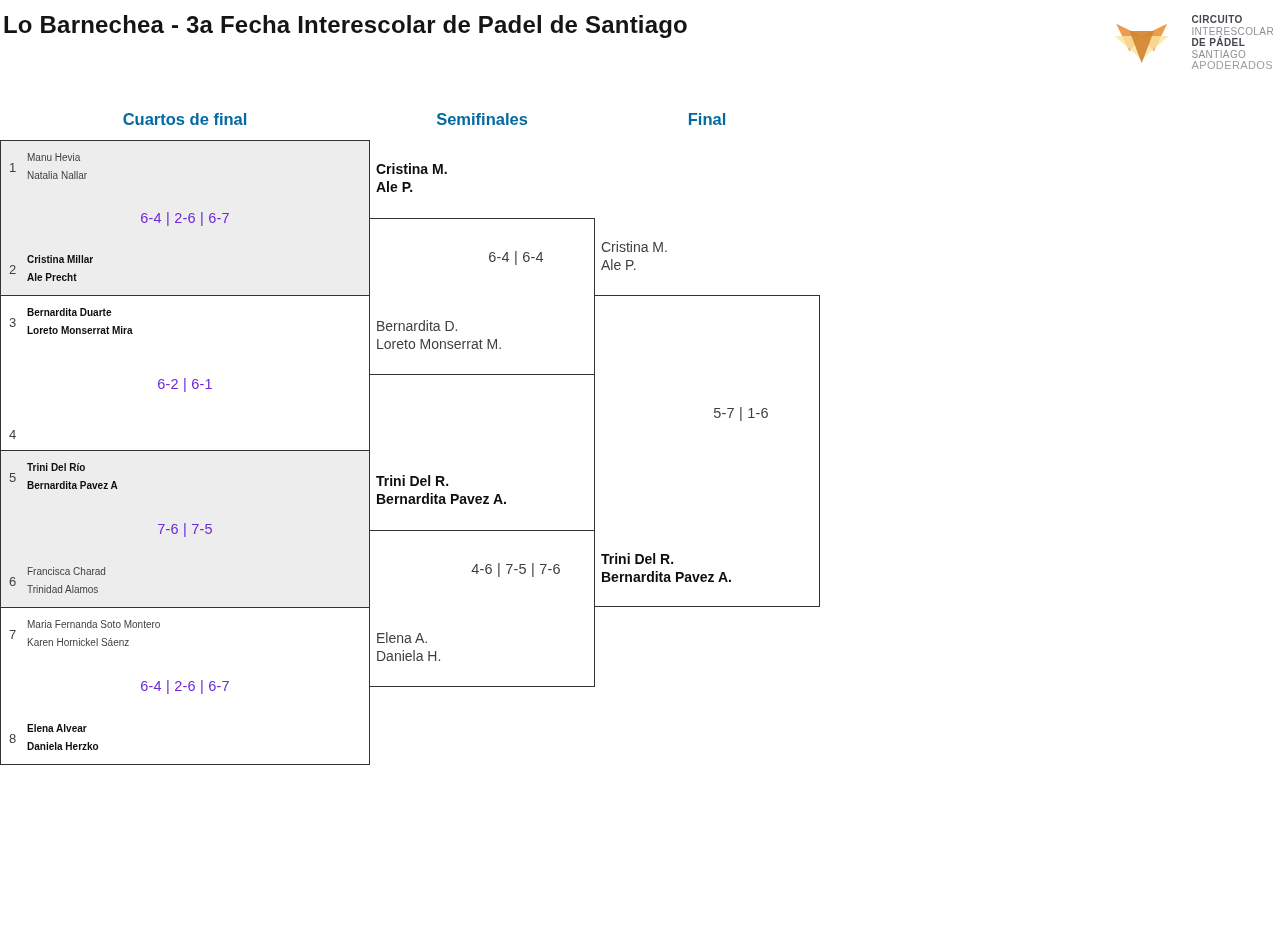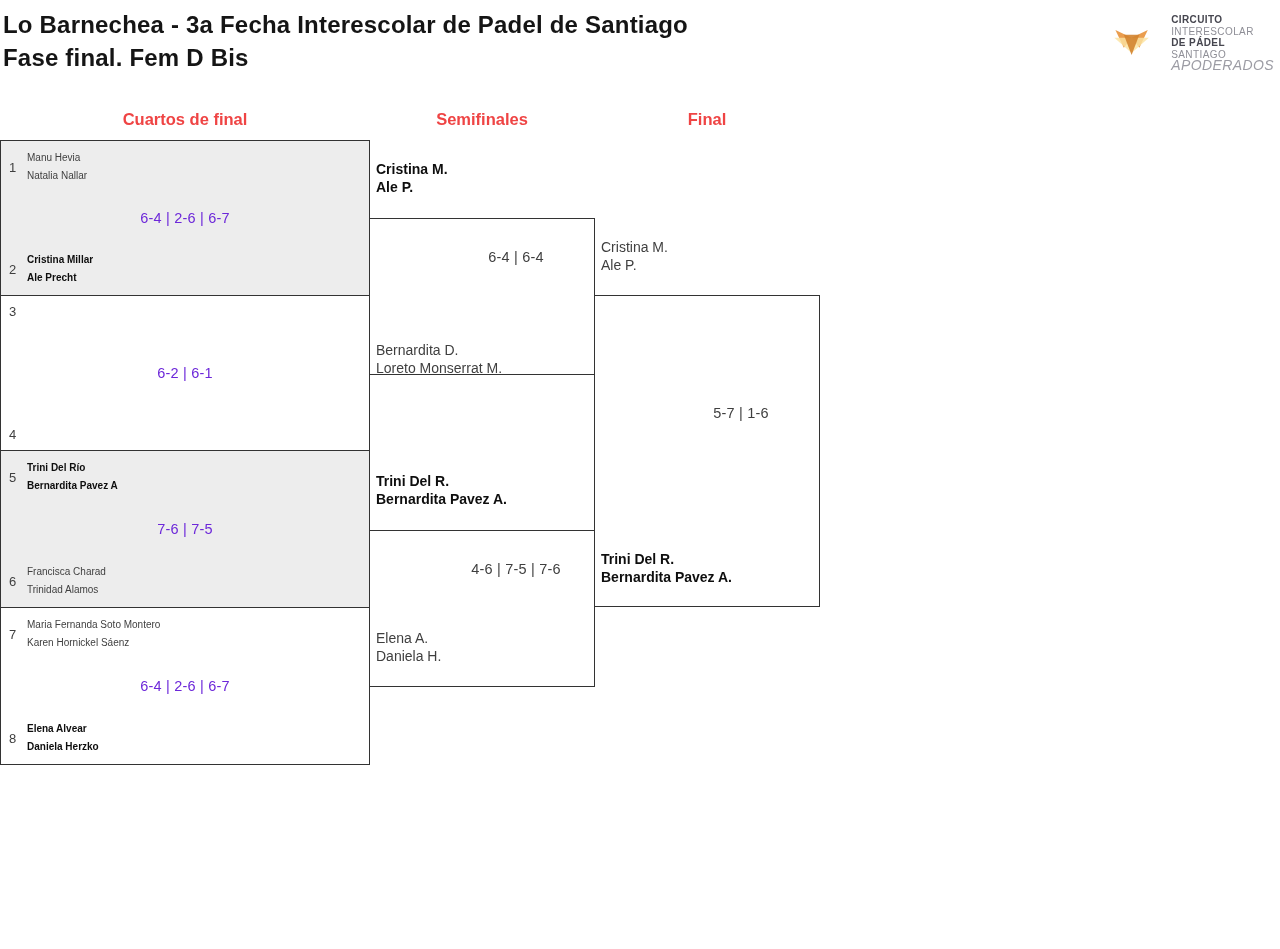--- a/index.html
+++ b/index.html
@@ -10,24 +10,24 @@
   }
   
   .title { position:absolute; left:3px; top:8px; font-size:24px; font-weight:700;
            color:#151515; line-height:33px; letter-spacing:0.2px; }
   
   .logo { position:absolute; left:1114px; top:10px; width:160px; height:64px; display:flex;gap:16px; }
   .logo svg { width:80px; height:62px; }
   .logo-text { margin-left:6px; padding-top:4px; font-size:10px; line-height:11.6px;
                letter-spacing:0.4px; color:#8E8E96; white-space:nowrap; }
   .logo-text .b { font-weight:700; color:#46464F; }
-  .logo-text .i { font-style:italic; color:#9C9CA4; font-size:14px; }
+  .logo-text .i { color:#9C9CA4; font-size:11px; }
   
   .round-header { position:absolute; top:110px; font-size:16.5px; font-weight:700;
-                  color:#ef4444; text-align:center; }
+                  color:#0369a1; text-align:center; }
   
   .qf-box { position:absolute; left:0; width:370px; border:1px solid #333;
             display:flex; flex-direction:column; justify-content:space-between;
             padding:8px 0; }
   .qf-box.alt { background:#EDEDED; }
   .team-row { display:flex; align-items:center; }
   .seed { width:26px; padding-left:8px; font-size:13px; color:#3F3F3F; flex:none; }
   .names { font-size:10px; line-height:18px; color:#3F3F3F; }
   .names.w { font-weight:700; color:#0E0E0E; }
   .score { font-size:14.5px; color:#6d28d9; text-align:center; letter-spacing:0.2px; }
@@ -38,21 +38,20 @@
   .slot-score { position:absolute; font-size:14.5px; color:#3F3F3F; text-align:center;
                 letter-spacing:0.2px;margin-left:34px; }
 </style>
 </head>
 <body>
 
 <div class="page">
 
   <div class="title">
     <div>Lo Barnechea - 3a Fecha Interescolar de Padel de Santiago</div>
-    <div>Fase final. Fem D Bis</div>
   </div>
 
   <div class="logo">
     <svg viewBox="0 0 100 78">
       <polygon points="4,8 50,30 28,58" fill="#E8953F" opacity="0.92"></polygon>
       <polygon points="96,8 50,30 72,58" fill="#E8953F" opacity="0.92"></polygon>
       <polygon points="1,30 99,30 50,73" fill="#FBE3A1" opacity="0.82"></polygon>
       <polygon points="28,21 72,21 50,79" fill="#D2832F" opacity="0.9"></polygon>
     </svg>
     <div class="logo-text">
@@ -82,20 +81,24 @@
       <div class="names w">
         <div>Cristina Millar</div>
         <div>Ale Precht</div>
       </div>
     </div>
   </div>
 
   <div class="qf-box" style="top:295px;height:156px;">
     <div class="team-row">
       <span class="seed">3</span>
+      <div class="names w">
+        <div>Bernardita Duarte</div>
+        <div>Loreto Monserrat Mira</div>
+      </div>
     </div>
     <div class="score">6-2 | 6-1</div>
     <div class="team-row">
       <span class="seed">4</span>
     </div>
   </div>
 
   <div class="qf-box alt" style="top:450px;height:158px;">
     <div class="team-row">
       <span class="seed">5</span>
@@ -131,21 +134,21 @@
       </div>
     </div>
   </div>
 
   <div class="rect" style="left:369px;top:218px;width:226px;height:157px;"></div>
   <div class="slot-label w" style="left:376px;top:160px;">
     <div>Cristina M.</div>
     <div>Ale P.</div>
   </div>
   <div class="slot-score" style="left:369px;top:249px;width:226px;">6-4 | 6-4</div>
-  <div class="slot-label" style="left:376px;top:317px;margin-top:24px;">
+  <div class="slot-label" style="left:376px;top:317px;">
     <div>Bernardita D.</div>
     <div>Loreto Monserrat M.</div>
   </div>
 
   <div class="rect" style="left:369px;top:530px;width:226px;height:157px;"></div>
   <div class="slot-label w" style="left:376px;top:472px;">
     <div>Trini Del R.</div>
     <div>Bernardita Pavez A.</div>
   </div>
   <div class="slot-score" style="left:369px;top:561px;width:226px;">4-6 | 7-5 | 7-6</div>

